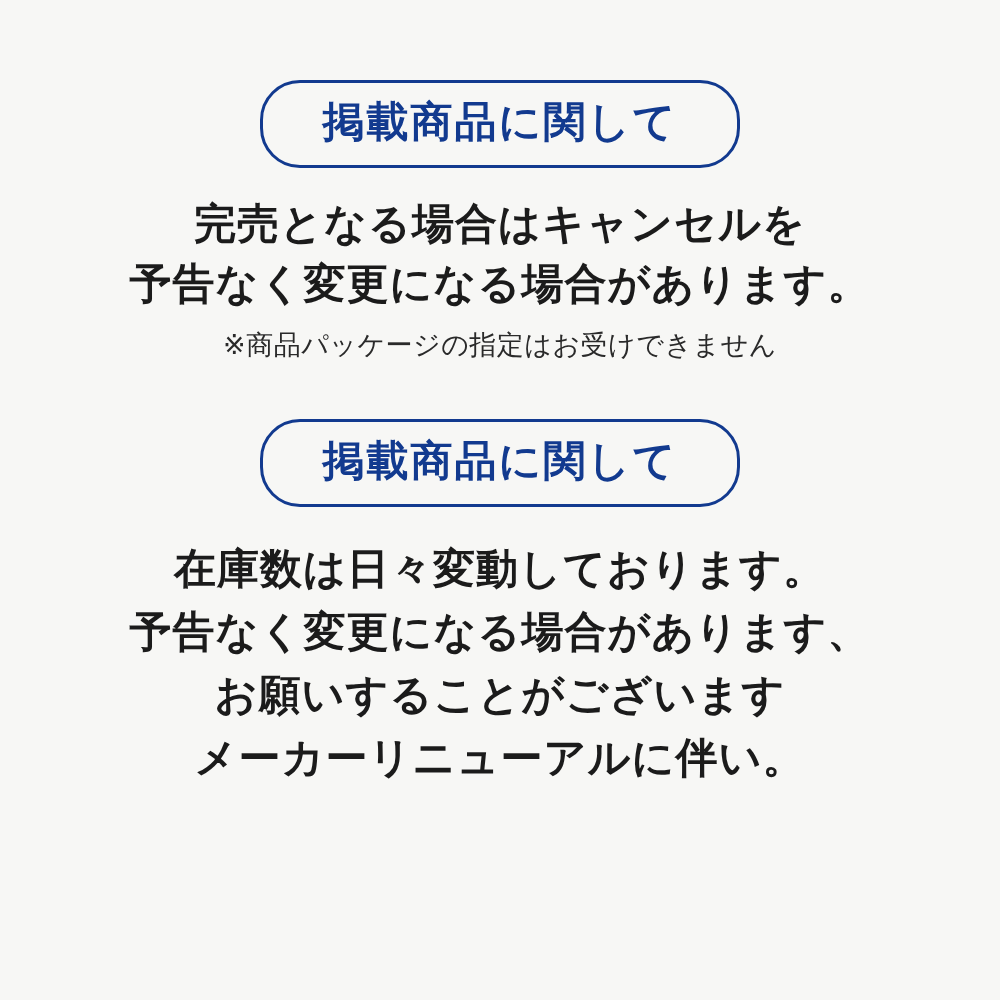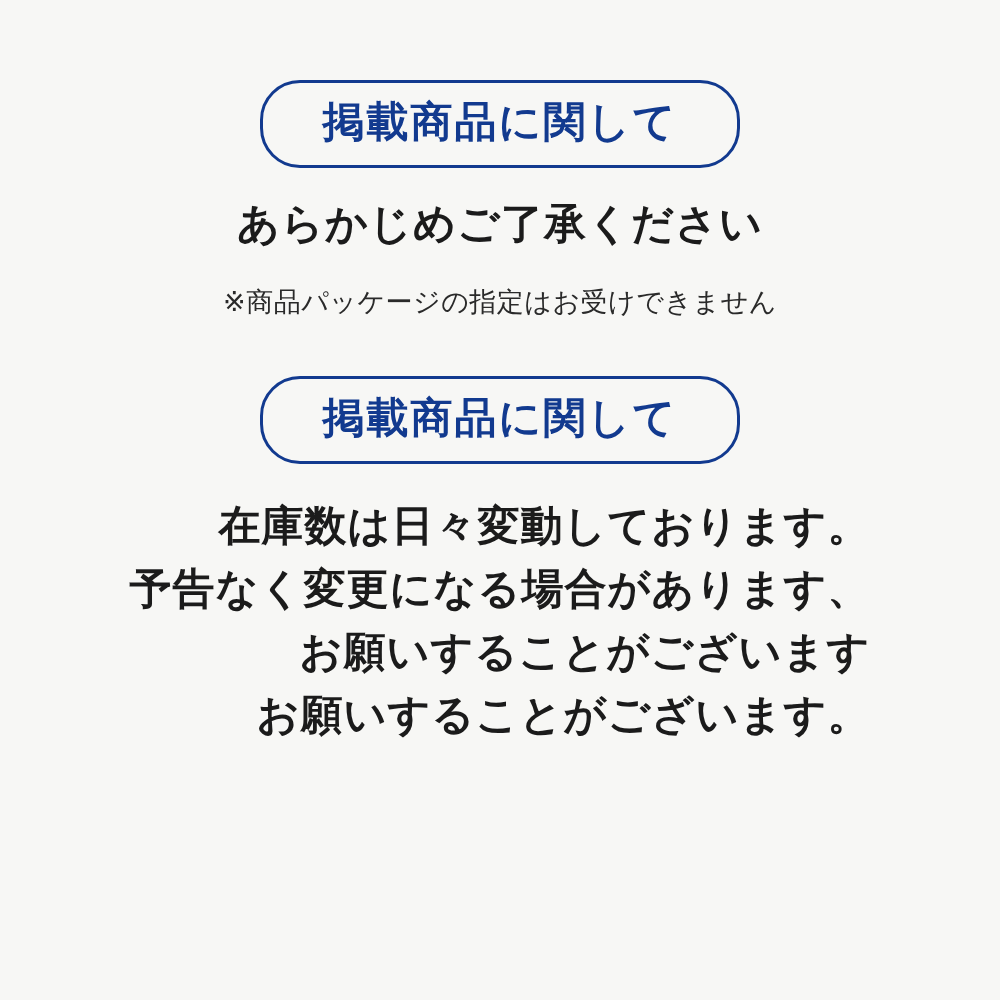--- a/index.html
+++ b/index.html
@@ -49,54 +49,54 @@
   }
   .body-line {
     font-size: 42px;
     font-weight: 700;
     line-height: 1.42;
     letter-spacing: 1px;
     color: #1b1b1b;
     white-space: nowrap;
   }
   .note {
-    margin-top: 30px;
+    margin-top: 14px;
     font-size: 27px;
     font-weight: 500;
     letter-spacing: 0.5px;
     color: #2a2a2a;
     white-space: nowrap;
   }
   .section-2 {
     margin-top: 56px;
   }
   .section-2 .body-lines {
     margin-top: 30px;
   }
   .section-2 .body-line {
     line-height: 1.5;
-    text-align: right;
   }
 </style>
 </head>
 <body>
 
 <div class="page">
 
   <div class="section section-1">
     <div class="pill">掲載商品に関して</div>
     <div class="body-lines">
-      <div class="body-line">あらかじめご了承ください</div>
+      <div class="body-line">完売となる場合はキャンセルを</div>
+      <div class="body-line">予告なく変更になる場合があります。</div>
     </div>
     <div class="note">※商品パッケージの指定はお受けできません</div>
   </div>
 
   <div class="section section-2">
     <div class="pill">掲載商品に関して</div>
     <div class="body-lines">
       <div class="body-line">在庫数は日々変動しております。</div>
       <div class="body-line">予告なく変更になる場合があります、</div>
       <div class="body-line">お願いすることがございます</div>
-      <div class="body-line">お願いすることがございます。</div>
+      <div class="body-line">メーカーリニューアルに伴い。</div>
     </div>
   </div>
 
 </div>
 
 </body></html>

